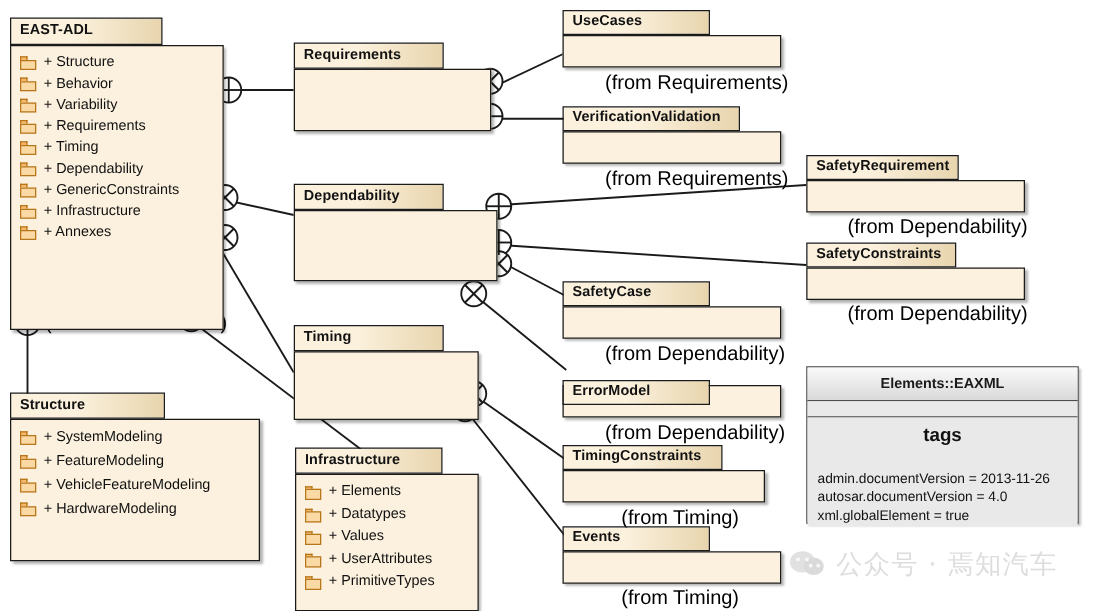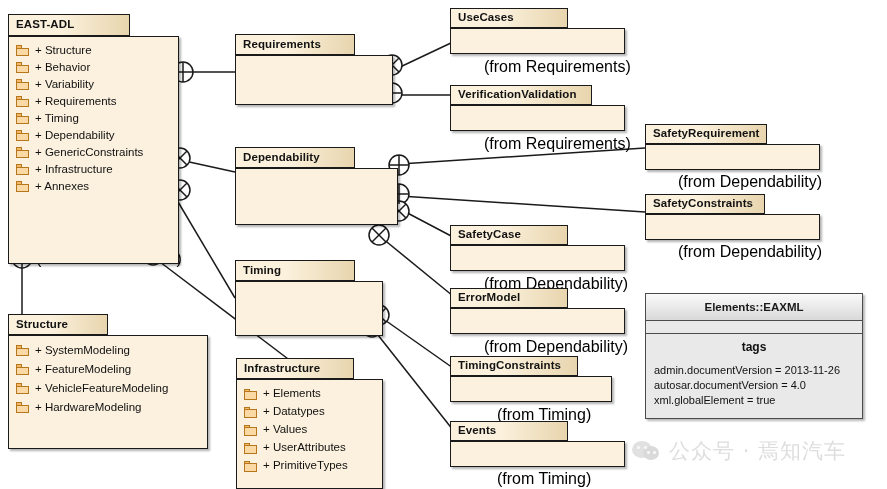--- a/index.html
+++ b/index.html
@@ -123,24 +123,24 @@
     height: 12px;
     border-bottom: 1.4px solid #4b4b4b;
     background: #e9e9e9;
   }
   .notebox .nb-body {
     padding: 6px 0 0 0;
     background: #e9e9e9;
   }
   .notebox .nb-tagshead {
     text-align: center;
-    font-size: 12px;
+    font-size: 15px;
     font-weight: bold;
     color: #111;
-    margin-bottom: 9px;
+    margin-bottom: 19px;
   }
   .notebox .nb-row {
     font-size: 11px;
     color: #111;
     padding-left: 8px;
     line-height: 15px;
     white-space: nowrap;
   }
 
   
@@ -344,21 +344,21 @@
             <span class="f-tab"></span>
             <span class="f-body"></span>
           </span>
         <span class="lbl">+ Annexes</span>
       </div>
     </div>
   </div>
   <div class="from" style="position:absolute; left:36px; top:250px;">(from DomainModel)</div>
 
   <div class="pkg" style="left:8px; top:314px;">
-    <div class="tab" style="width:100px; height:21px;">
+    <div class="tab" style="width:124px; height:21px;">
       <span>Structure</span>
     </div>
     <div class="body" style="top:21px; width:200px; height:114px;"></div>
     <div class="items" style="top:27px;">
       <div class="item" style="height:19px;">
         <span class="folder">
             <span class="f-tab"></span>
             <span class="f-body"></span>
           </span>
         <span class="lbl">+ SystemModeling</span>
@@ -486,21 +486,21 @@
 
   <div class="pkg" style="left:450px; top:225px;">
     <div class="tab" style="width:118px; height:20px;">
       <span>SafetyCase</span>
     </div>
     <div class="body" style="top:20px; width:175px; height:26px;"></div>
   </div>
   <div class="from" style="position:absolute; left:484px; top:275px;">(from Dependability)</div>
 
   <div class="pkg" style="left:450px; top:288px;">
-    <div class="tab" style="width:118px; height:20px;">
+    <div class="tab" style="width:118px; height:20px;margin-top:16px;">
       <span>ErrorModel</span>
     </div>
     <div class="body" style="top:20px; width:175px; height:26px;"></div>
   </div>
   <div class="from" style="position:absolute; left:484px; top:338px;">(from Dependability)</div>
 
   <div class="pkg" style="left:450px; top:356px;">
     <div class="tab" style="width:128px; height:20px;">
       <span>TimingConstraints</span>
     </div>

